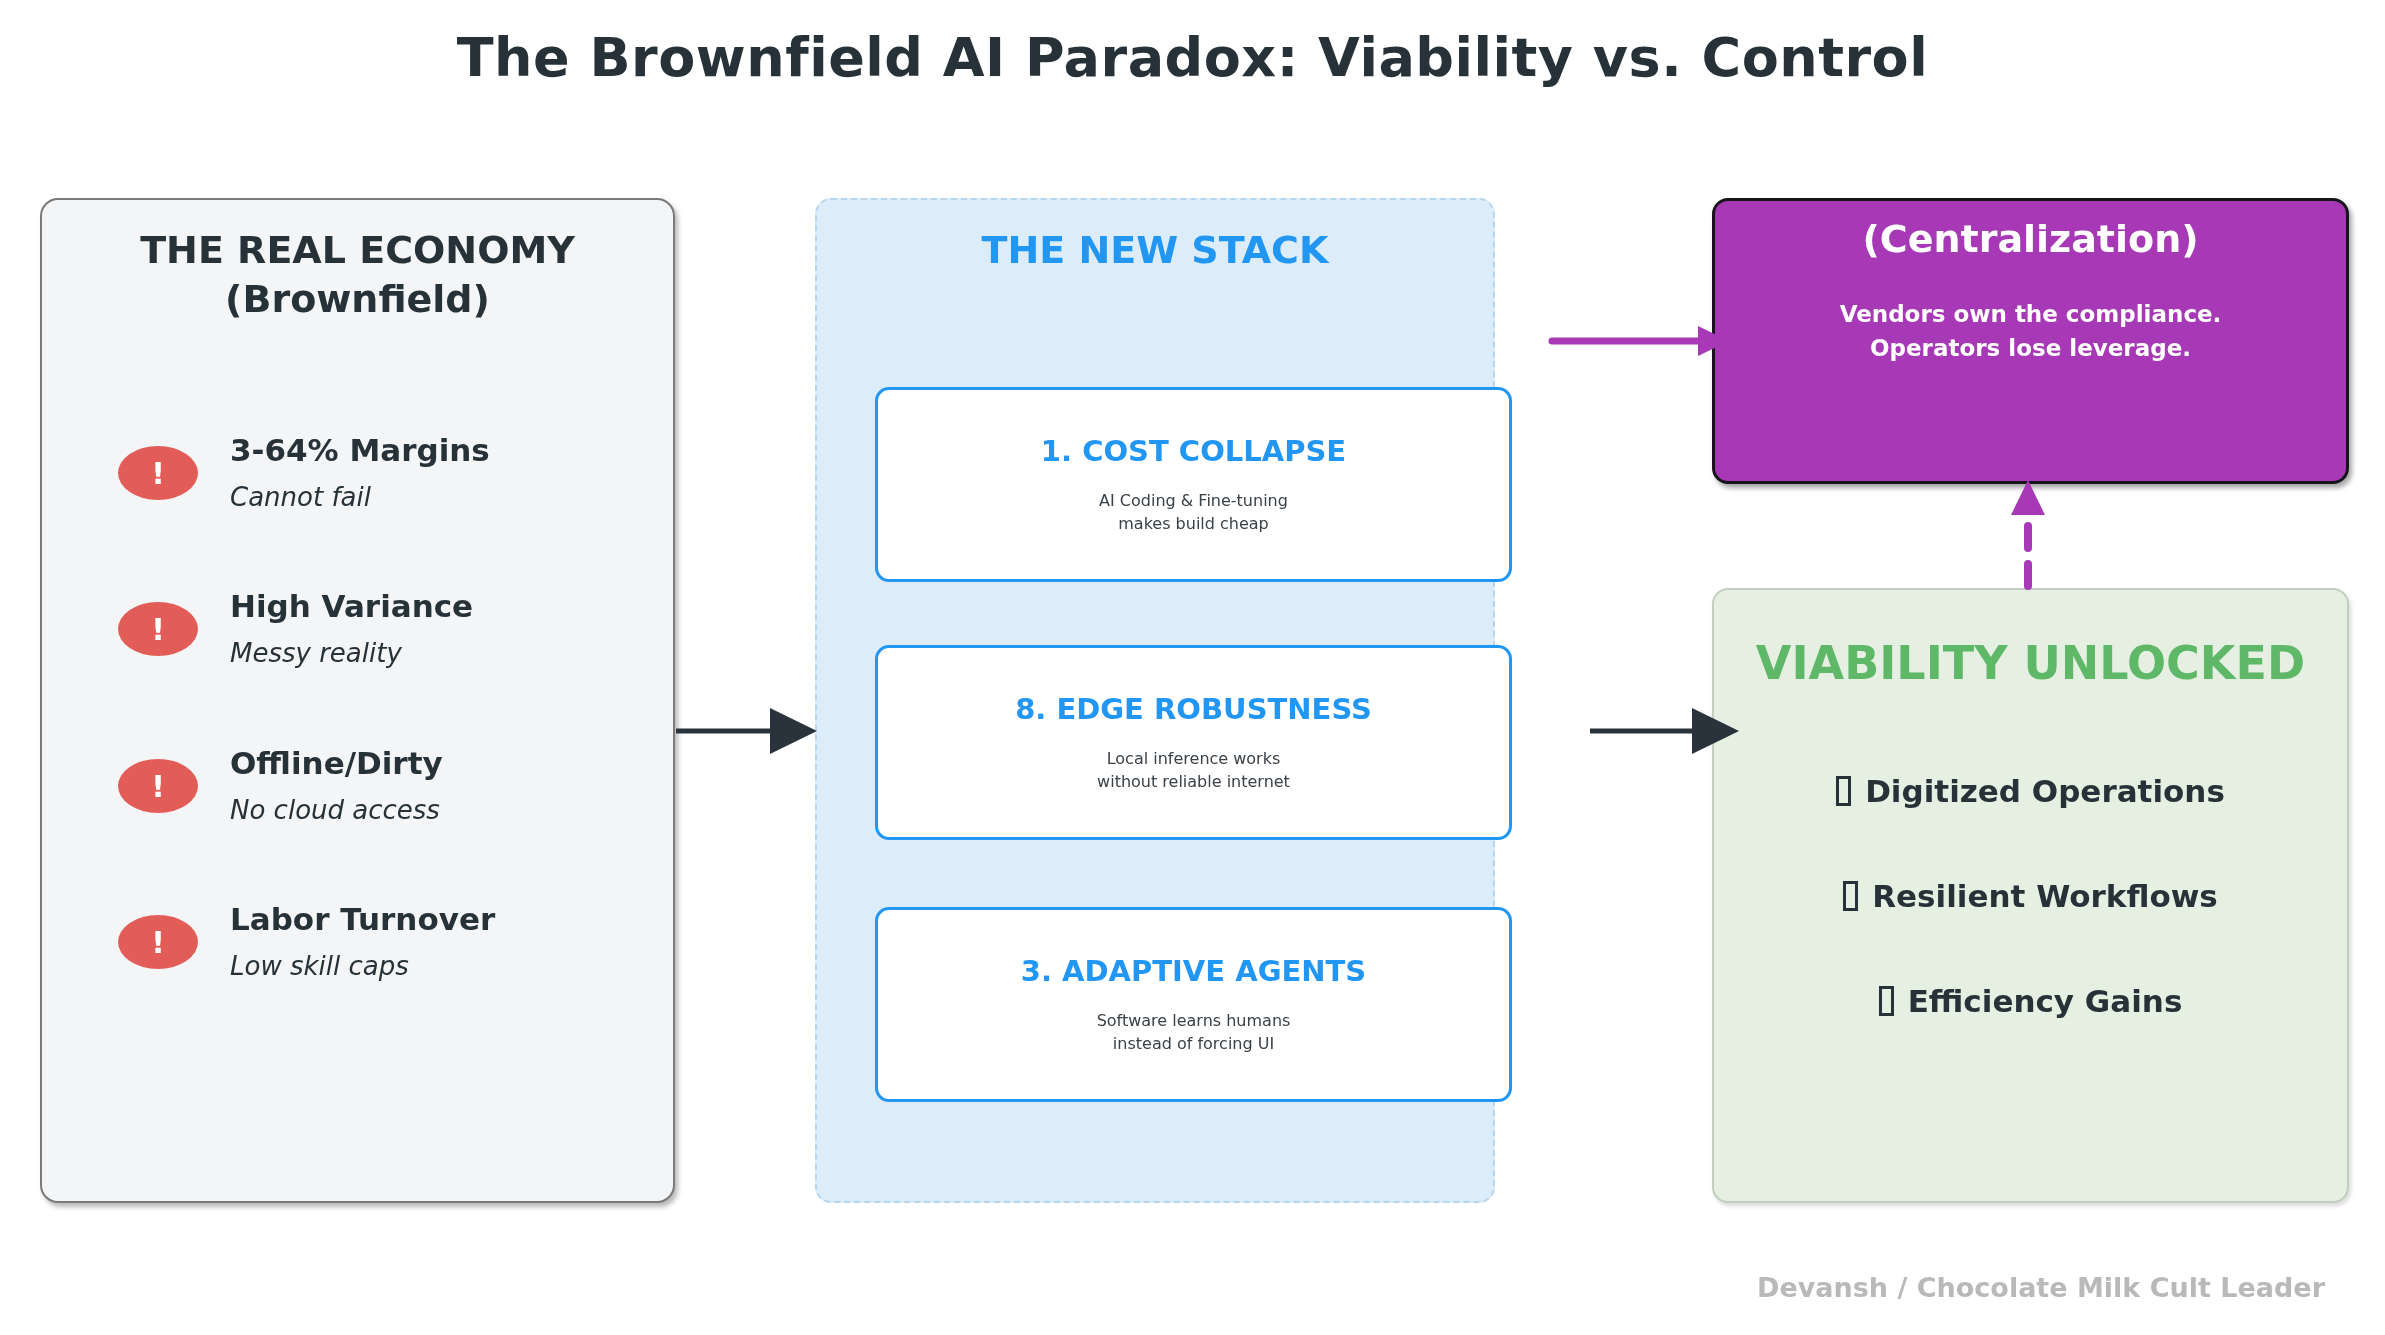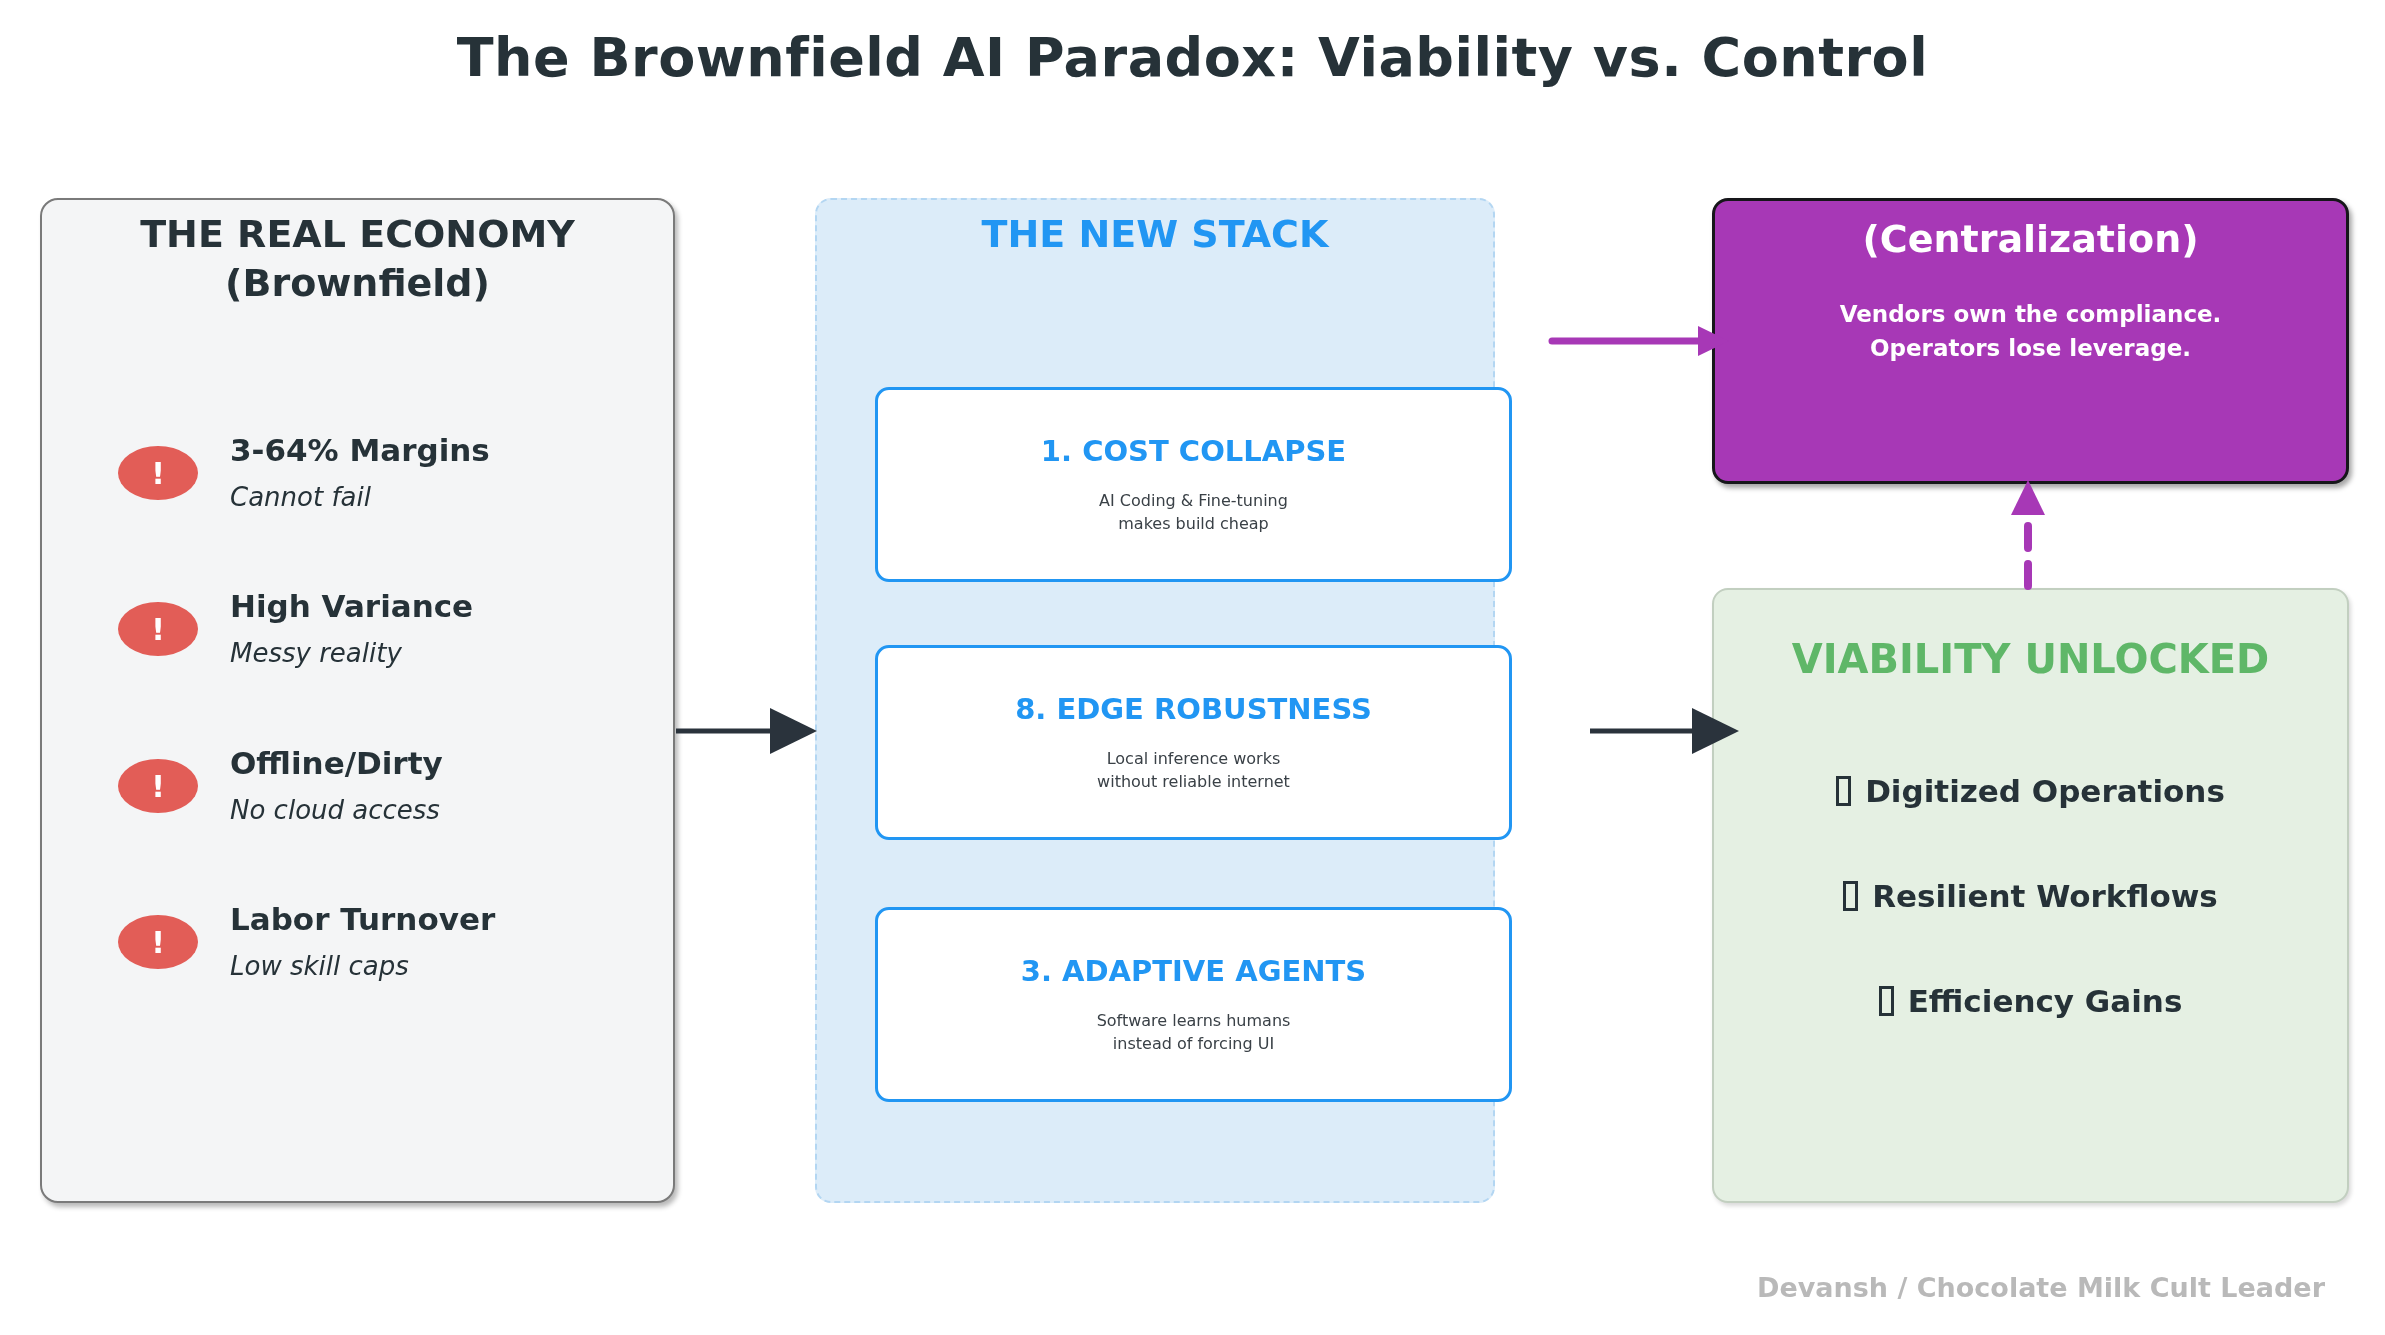--- a/index.html
+++ b/index.html
@@ -27,21 +27,21 @@
     letter-spacing: 0.5px;
     color: var(--dark);
   }
   
   .panel { position: absolute; box-sizing: border-box; border-radius: 18px; }
   .panel-title {
     text-align: center;
     font-weight: bold;
     font-size: 38px;
     line-height: 1.3;
-    padding-top: 10px;
+    padding-top: 26px;
   }
   
   .left-panel {
     left: 40px; top: 198px; width: 635px; height: 1005px;
     background: var(--gray-bg);
     border: 2px solid var(--gray-border);
     box-shadow: 3px 4px 5px rgba(0,0,0,0.28);
   }
   .left-panel .panel-title { color: var(--dark); }
   .rail-item { position: absolute; left: 0; width: 100%; height: 90px; }
@@ -93,21 +93,21 @@
   .viability-box {
     left: 1712px; top: 588px; width: 637px; height: 615px;
     background: var(--green-bg);
     border: 2px solid var(--green-border);
     border-radius: 16px;
     box-shadow: 2px 3px 4px rgba(0,0,0,0.15);
   }
   .viability-title {
     text-align: center;
     padding-top: 46px;
-    font-size: 40px;
+    font-size: 46px;
     font-weight: bold;
     color: var(--green);
   }
   .viability-item {
     position: absolute; left: 0; width: 100%;
     text-align: center;
     font-size: 31px; font-weight: bold;
     color: var(--dark);
   }
   .tofu {

